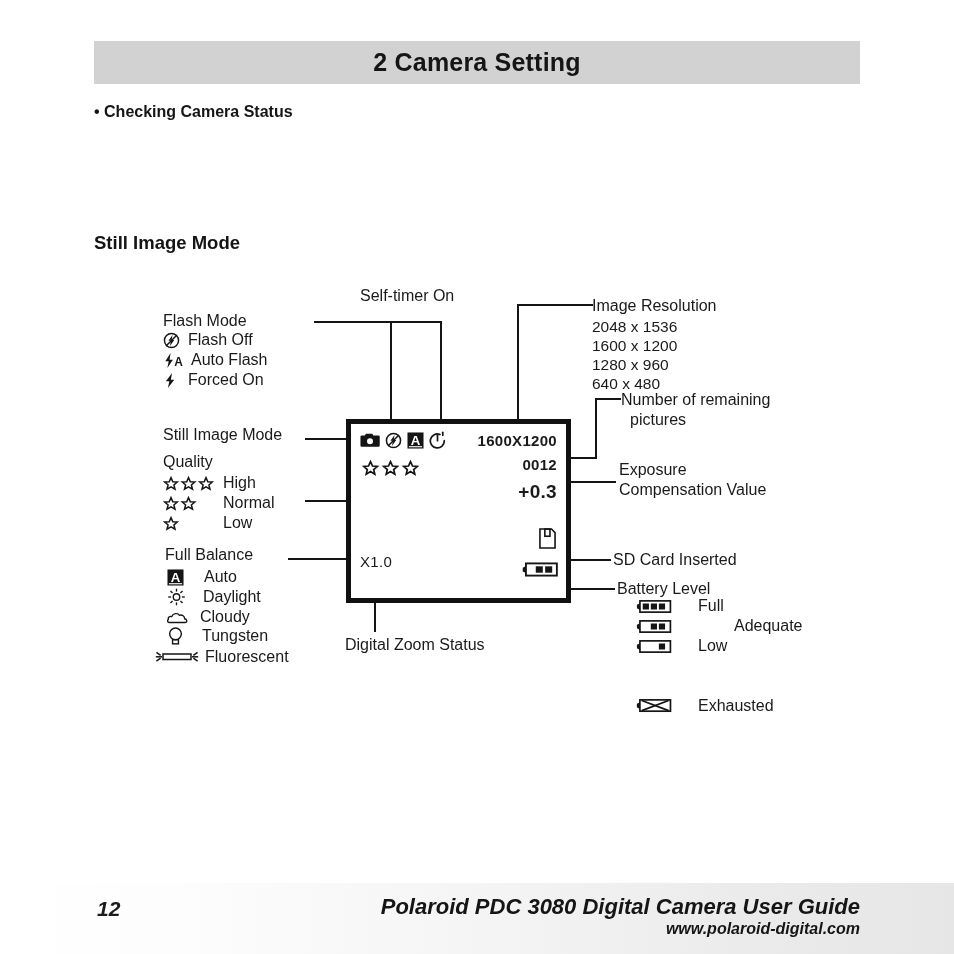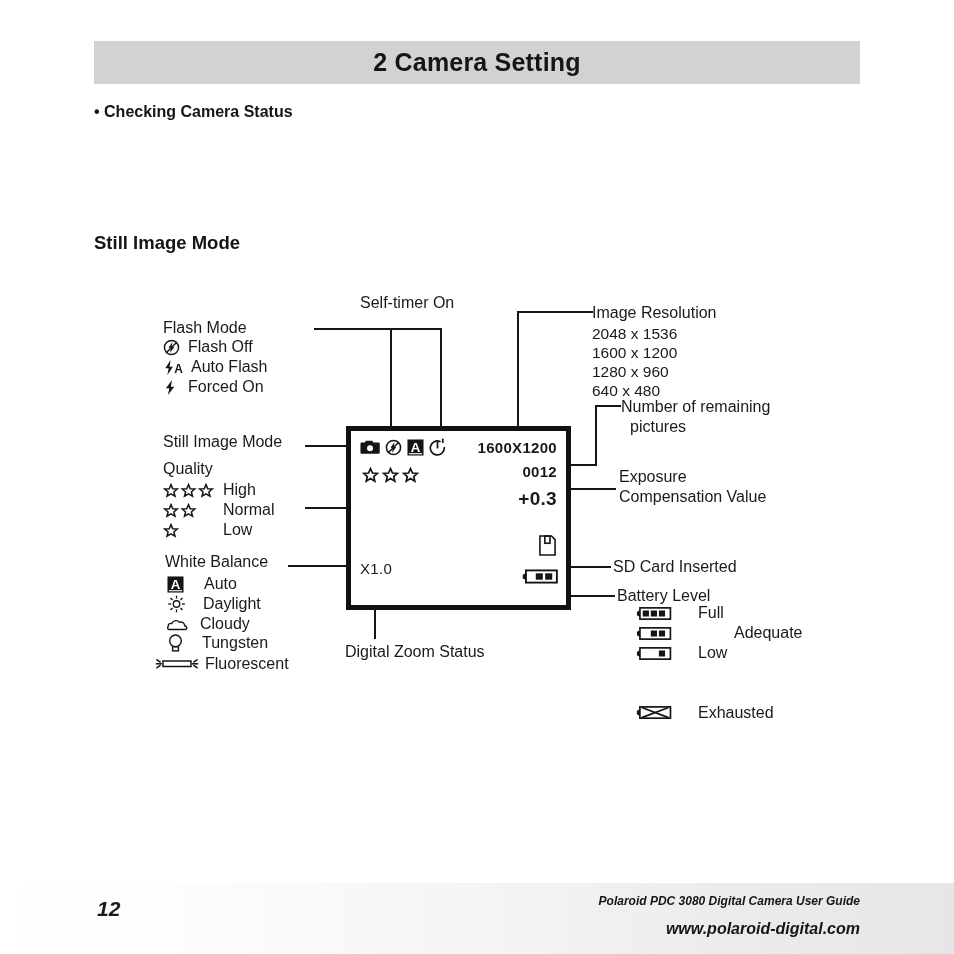--- a/index.html
+++ b/index.html
@@ -33,21 +33,21 @@
     position:absolute;left:94px;top:131px;width:766px;
     font-size:19.5px;line-height:28px;color:#1a1a1a;
     text-align:justify;text-align-last:left;
   }
   .still-heading{
     position:absolute;left:94px;top:232px;
     font-size:18.5px;font-weight:bold;color:#151515;
   }
 
   
-  .diagram{position:absolute;left:0;top:7px;width:954px;height:672px;pointer-events:none;border-radius:31px;}
+  .diagram{position:absolute;left:0;top:0;width:954px;height:672px;pointer-events:none;border-radius:31px;}
   .diagram *{pointer-events:auto;}
 
   .lbl{position:absolute;font-size:16px;line-height:20px;color:#1a1a1a;white-space:nowrap;}
   .lbl.sm{font-size:15.5px;line-height:19.5px;}
 
   
   .lcd{
     position:absolute;left:346px;top:419px;width:225px;height:184px;
     border:5px solid #111;box-sizing:border-box;background:#fff;
   }
@@ -75,21 +75,21 @@
 
   
   .footer{
     position:absolute;left:0;top:883px;width:954px;height:71px;
     background:linear-gradient(to right,#ffffff 0%,#fdfdfd 18%,#f4f4f4 52%,#ebebeb 78%,#e6e6e6 100%);
   }
   .footer-page{
     position:absolute;left:97px;top:897px;font-size:21px;font-style:italic;font-weight:bold;color:#1b1b1b;
   }
   .footer-title{
-    position:absolute;right:94px;top:894px;font-size:12px;font-style:italic;font-weight:bold;color:#151515;white-space:nowrap;
+    position:absolute;right:94px;top:894px;font-size:22px;font-style:italic;font-weight:bold;color:#151515;white-space:nowrap;
   }
   .footer-url{
     position:absolute;right:94px;top:920px;font-size:16px;font-style:italic;font-weight:bold;color:#151515;white-space:nowrap;
   }
 </style>
 </head>
 <body>
 
 <div class="page">
 
@@ -178,21 +178,21 @@
             <path d="M8 1.6 l1.8 4.1 4.5.3 -3.4 2.9 1.1 4.3 -4-2.4 -4 2.4 1.1-4.3 -3.4-2.9 4.5-.3z"></path>
           </g>
         </svg>
       </span>
       <span class="tx">Low</span>
     </div>
 
     <div class="ln h" style="left:305px;top:500px;width:68px;"></div>
     <div class="ln v" style="left:371px;top:470px;height:32px;"></div>
 
-    <div class="lbl" style="left:165px;top:545px;">White Balance</div>
+    <div class="lbl" style="left:165px;top:545px;">Full Balance</div>
 
     <div class="ln h" style="left:288px;top:558px;width:130px;"></div>
     <div class="ln v" style="left:416px;top:460px;height:100px;"></div>
 
     <div class="rowline" style="left:167px;top:568px;">
       <span class="ic" style="width:20px;">
         <svg width="17" height="17" viewBox="0 0 18 18">
           <rect x="0.5" y="0.5" width="17" height="17" fill="#151515"></rect>
           <text x="9" y="14.2" text-anchor="middle" font-family="Liberation Sans, sans-serif" font-size="14" font-weight="bold" fill="#ffffff">A</text>
           <line x1="2" y1="15.6" x2="16" y2="15.6" stroke="#ffffff" stroke-width="1.2"></line>

